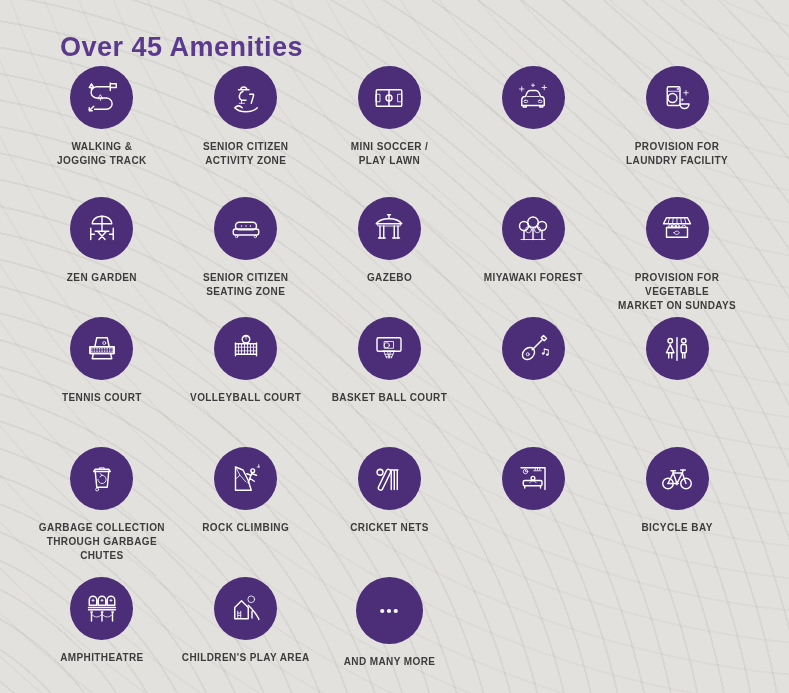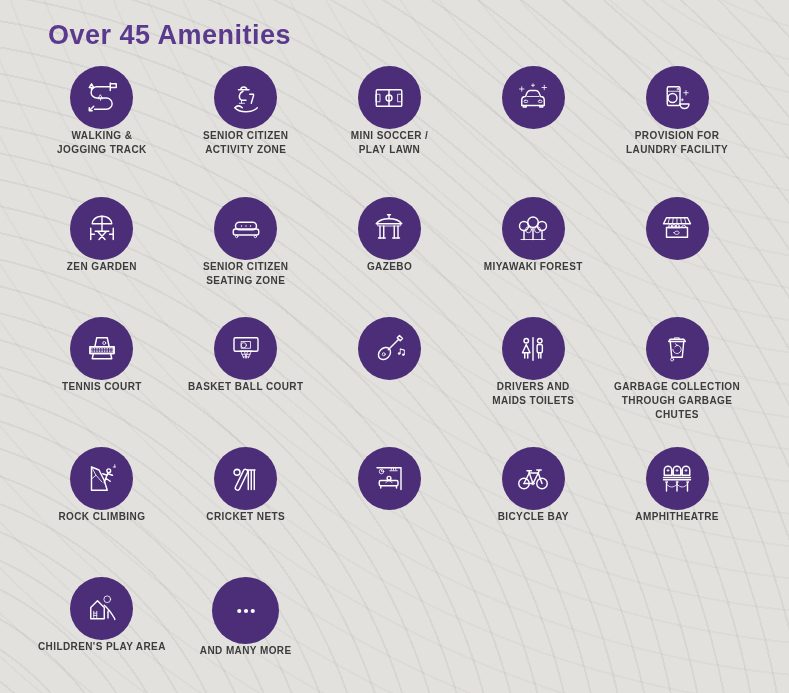--- a/index.html
+++ b/index.html
@@ -6,37 +6,38 @@
   body{
     width:789px;height:693px;overflow:hidden;
     font-family:"Liberation Sans",sans-serif;
     background-color:#e3e1de;
     background-image:
       repeating-radial-gradient(circle at -18% 125%, rgba(255,255,255,0) 0 24px, rgba(125,120,115,0.10) 24px 26px),
       repeating-radial-gradient(circle at 112% -45%, rgba(255,255,255,0) 0 30px, rgba(125,120,115,0.06) 30px 32px);
   }
   .header{height:66px;box-sizing:border-box;padding:20px 0 0 48px;}
   .title{
-    font-size:27px;font-weight:bold;color:#5b3a8e;letter-spacing:0.5px;margin:0;
+    font-size:27px;font-weight:bold;color:#5b3a8e;letter-spacing:0.5px;margin:12px;
   }
   .grid{
     display:grid;
     grid-template-columns:repeat(5,1fr);
     grid-template-rows:131px 120px 130px 130px 130px;
     margin:0 40px 0 30px;
   }
   .cell{display:flex;flex-direction:column;align-items:center;}
   .circle{
     width:63px;height:63px;border-radius:50%;
     background:#4b2d78;
     display:flex;align-items:center;justify-content:center;
     flex:0 0 auto;
   }
   .circle.big{width:67px;height:67px;}
   .label{
+    margin-top:11px;
     font-size:10px;font-weight:bold;color:#3c3c3c;
     text-align:center;letter-spacing:0.4px;line-height:1.4;
     white-space:pre-line;text-transform:uppercase;
   }
   svg.ic{width:36px;height:36px;stroke:#fff;fill:none;stroke-width:1.9;stroke-linecap:round;stroke-linejoin:round;}
   svg.ic .fw{fill:#fff;stroke:none;}
   svg.ic .thin{stroke-width:1.1;}
 </style>
 </head>
 <body>
@@ -181,36 +182,50 @@
           <path d="M14 9 l-2 8 M19 9 l-1 8 M24 9 v8 M29 9 l1 8 M34 9 l2 8" class="thin"></path>
           <path d="M12 22 h16"></path>
           <circle cx="15" cy="20" r="2" class="thin"></circle>
           <circle cx="20" cy="20" r="2" class="thin"></circle>
           <circle cx="25" cy="20" r="2" class="thin"></circle>
           <path d="M30 22 a3 3 0 0 1 6 0" class="thin"></path>
           <rect x="10" y="22" width="28" height="13"></rect>
           <path d="M20 29 c2-3 6-3 7 0 c-1 3-6 3-7 0 z" class="thin"></path>
         </svg>
     </div>
+    <div class="label">PROVISION FOR VEGETABLE
+MARKET ON SUNDAYS</div>
   </div>
 
 
   <div class="cell">
     <div class="circle">
       <svg class="ic" viewBox="0 0 48 48">
           <path d="M17 9 h14 l6 28 H11 z"></path>
           <circle cx="27" cy="16" r="2" class="thin"></circle>
           <rect x="8" y="21" width="32" height="9" fill="#4b2d78"></rect>
           <rect x="8" y="21" width="32" height="9"></rect>
           <path d="M10 23.5 h28 M10 25.5 h28 M10 27.5 h28" class="thin" stroke-dasharray="1 2.4"></path>
         </svg>
     </div>
     <div class="label">TENNIS COURT</div>
   </div>
 
+  <div class="cell">
+    <div class="circle">
+      <svg class="ic" viewBox="0 0 48 48">
+          <circle cx="24" cy="11" r="5"></circle>
+          <path d="M19.5 9 c3-2.5 6-2.5 9 0 M24 6 v5" class="thin"></path>
+          <path d="M10 16 v17 M38 16 v17"></path>
+          <path d="M10 17 h28 M10 31 h28"></path>
+          <path d="M14 17 v14 M18 17 v14 M22 17 v14 M26 17 v14 M30 17 v14 M34 17 v14 M10 21.5 h28 M10 26.5 h28" class="thin"></path>
+        </svg>
+    </div>
+    <div class="label">VOLLEYBALL COURT</div>
+  </div>
 
   <div class="cell">
     <div class="circle">
       <svg class="ic" viewBox="0 0 48 48">
           <rect x="8" y="9" width="32" height="18" rx="2"></rect>
           <rect x="18" y="14" width="12" height="9" class="thin"></rect>
           <circle cx="21" cy="19" r="3.5" class="thin"></circle>
           <path d="M16 27 h16"></path>
           <path d="M17 27 l4 9 M31 27 l-4 9 M22 27 l2 9 M26 27 l-2 9 M18.5 31 h11 M20 34.5 h8" class="thin"></path>
         </svg>
@@ -237,22 +252,20 @@
       <svg class="ic" viewBox="0 0 48 48">
           <path d="M24 9 v30"></path>
           <circle cx="15" cy="13" r="3"></circle>
           <path d="M15 18 l-5 11 h10 z"></path>
           <path d="M13 29 v7 M17 29 v7"></path>
           <circle cx="33" cy="13" r="3"></circle>
           <rect x="29.5" y="18" width="7" height="11" rx="2"></rect>
           <path d="M31.5 29 v7 M34.5 29 v7"></path>
         </svg>
     </div>
-    <div class="label">DRIVERS AND
-MAIDS TOILETS</div>
   </div>
 
   <div class="cell">
     <div class="circle">
       <svg class="ic" viewBox="0 0 48 48">
           <path d="M21 9 h6 v2 h-6 z" class="thin"></path>
           <path d="M13 14 l2-3 h18 l2 3 z"></path>
           <path d="M15 14 l2 21 h14 l2-21"></path>
           <path d="M24 19 a5.5 5.5 0 1 1 -5.5 5.5 M24 19 l-2.5 -2.2 M24 19 l-2.8 2.2" class="thin"></path>
           <circle cx="17.5" cy="38" r="2" class="thin"></circle>

